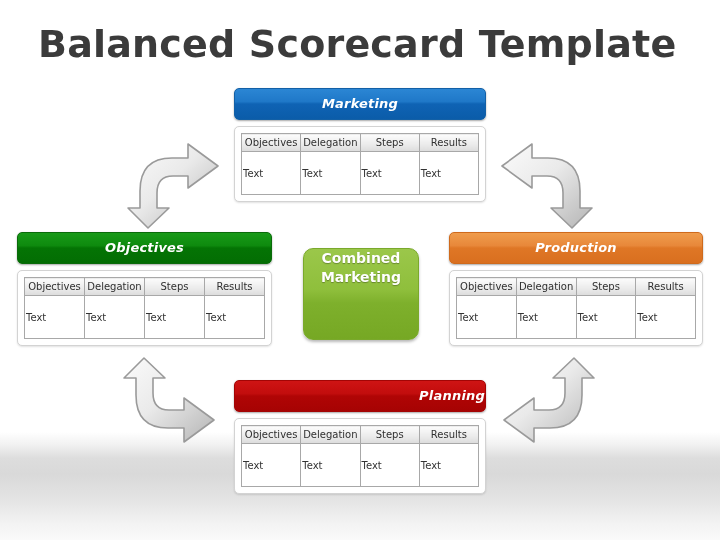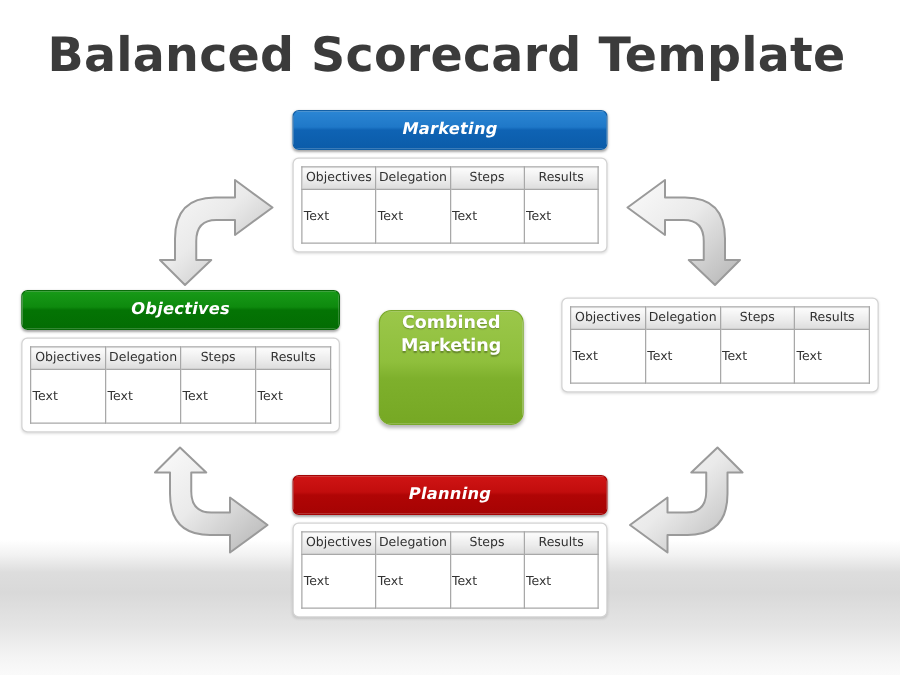--- a/index.html
+++ b/index.html
@@ -71,20 +71,21 @@
     background: linear-gradient(to bottom, #189a18 0%, #0e8a0e 42%, #047404 50%, #036d03 100%);
     border: 1px solid #0a6b0a;
   }
   .hdr-orange {
     background: linear-gradient(to bottom, #ef9c4c 0%, #e8883a 42%, #df7726 50%, #d96f1f 100%);
     border: 1px solid #cf6a1c;
   }
   .hdr-red {
     background: linear-gradient(to bottom, #cf1414 0%, #c20d0d 42%, #b00505 50%, #a60303 100%);
     border: 1px solid #a30505;
+    text-align: right;
   }
 
   
   .panel-frame {
     margin-top: 6px;
     border: 1px solid #d3d3d3;
     border-radius: 5px;
     background: #ffffff;
     padding: 6px;
     box-shadow: 0 1px 2px rgba(0,0,0,0.12);
@@ -252,20 +253,21 @@
             <td>Text</td>
             <td>Text</td>
             <td>Text</td>
           </tr>
         </tbody>
       </table>
     </div>
   </div>
 
   <div class="panel" style="left:449px; top:232px; width:254px;">
+    <div class="panel-header hdr-orange">Production</div>
     <div class="panel-frame">
       <table class="grid">
         <thead>
           <tr>
             <th>Objectives</th>
             <th>Delegation</th>
             <th>Steps</th>
             <th>Results</th>
           </tr>
         </thead>

